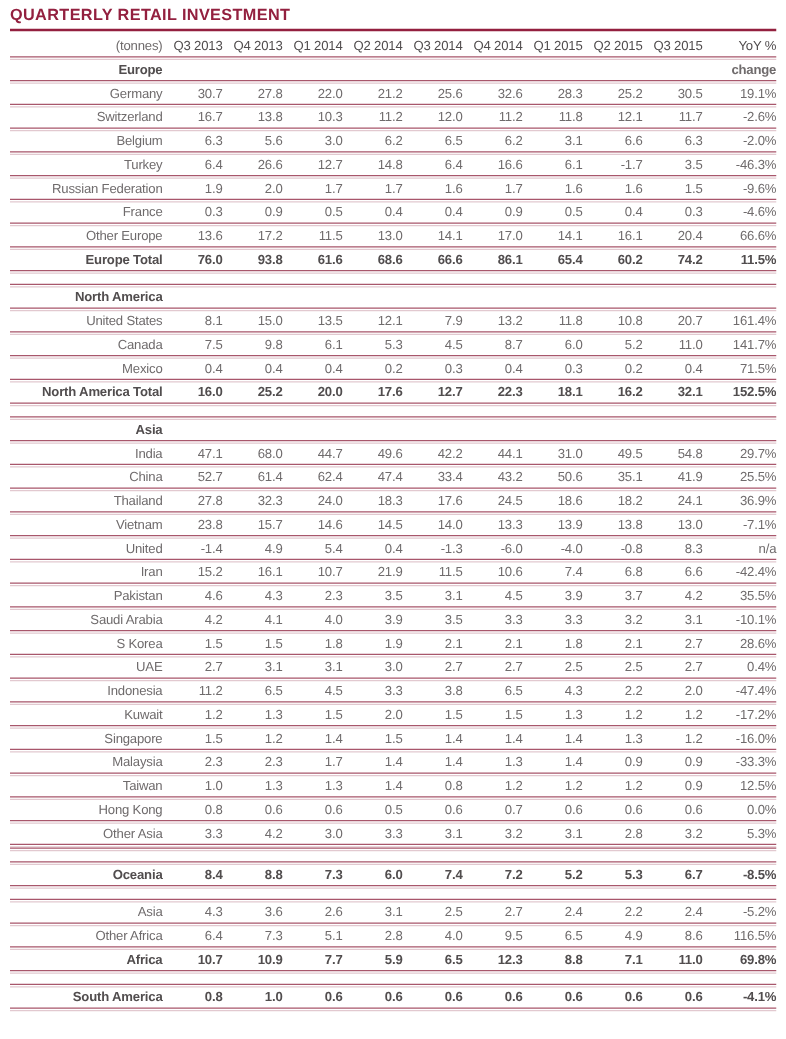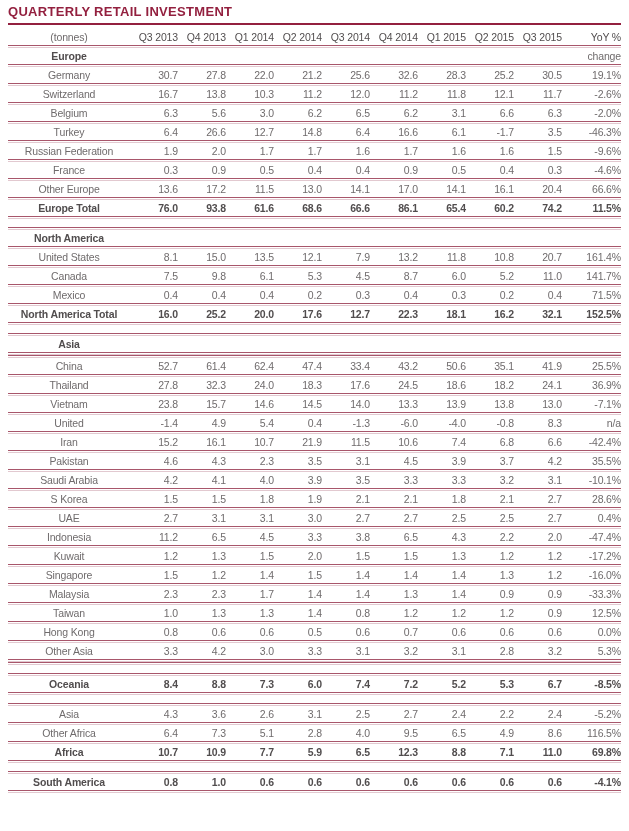--- a/index.html
+++ b/index.html
@@ -21,25 +21,25 @@
     display:grid;
     grid-template-columns:122px repeat(9,48px) 1fr;
     align-items:baseline;
     padding:2px 0;
     line-height:12px;
   }
   .cell{
     font-size:10.5px;color:var(--text);text-align:right;
     letter-spacing:-0.15px;white-space:nowrap;
   }
-  .cell.label{text-align:center;}
+  .cell.label{text-align:right;}
   .row.hdr .cell{font-weight:normal;color:var(--text-strong);}
   .row.hdr .cell.label{font-weight:normal;color:var(--text);}
   .row.section .cell{font-weight:bold;color:var(--text-strong);}
-  .row.section .cell.sub{font-weight:normal;color:var(--text);}
+  .row.section .cell.sub{font-weight:bold;color:var(--text);}
   .row.total .cell{font-weight:bold;color:var(--text-strong);}
   .divider{
     height:1px;background:#ffffff;
     border-top:1px solid var(--divider-dark);
     border-bottom:1px solid var(--divider-light);
   }
   .spacer{height:8px;}
 </style>
 </head>
 <body style="--accent: #93203f; --divider-dark: #a8566b; --divider-light: #e2c9d0; --text: #6f6b6c; --text-strong: #514d4e;">
@@ -269,20 +269,33 @@
         <div class="cell"></div>
         <div class="cell"></div>
         <div class="cell"></div>
         <div class="cell"></div>
         <div class="cell"></div>
         <div class="cell"></div>
         <div class="cell"></div>
         <div class="cell sub"></div>
       </div>
       <div class="divider"></div>
+      <div class="row country">
+        <div class="cell label">India</div>
+        <div class="cell">47.1</div>
+        <div class="cell">68.0</div>
+        <div class="cell">44.7</div>
+        <div class="cell">49.6</div>
+        <div class="cell">42.2</div>
+        <div class="cell">44.1</div>
+        <div class="cell">31.0</div>
+        <div class="cell">49.5</div>
+        <div class="cell">54.8</div>
+        <div class="cell">29.7%</div>
+      </div>
       <div class="divider"></div>
       <div class="row country">
         <div class="cell label">China</div>
         <div class="cell">52.7</div>
         <div class="cell">61.4</div>
         <div class="cell">62.4</div>
         <div class="cell">47.4</div>
         <div class="cell">33.4</div>
         <div class="cell">43.2</div>
         <div class="cell">50.6</div>

